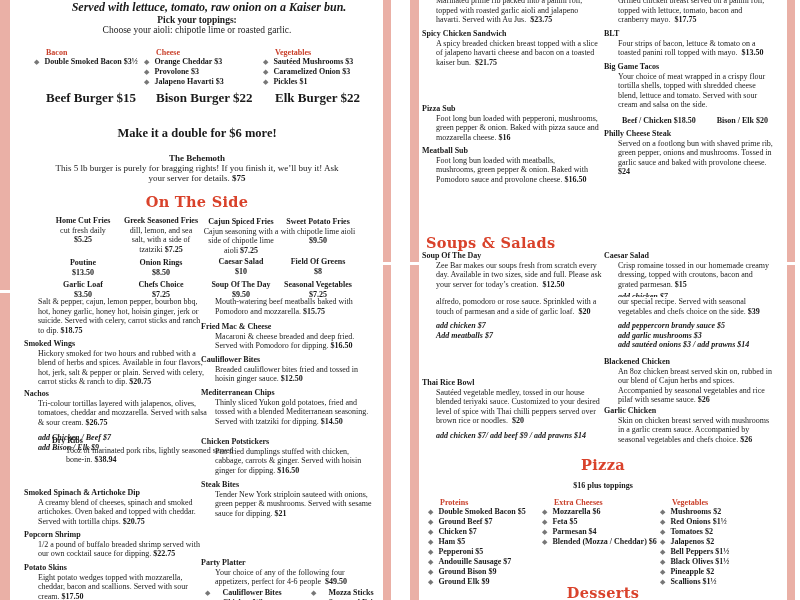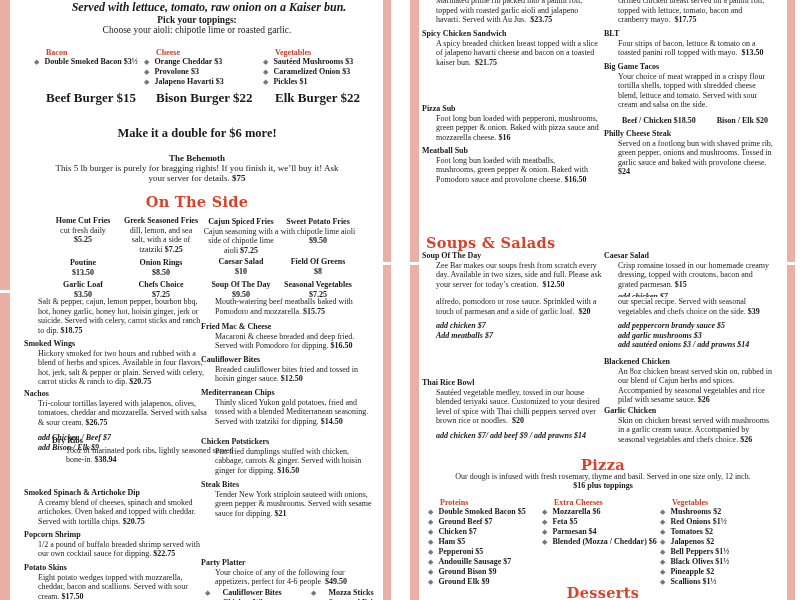--- a/index.html
+++ b/index.html
@@ -286,21 +286,20 @@
   <div class="item" style="top:357px;left:182px;width:172px;">
     <div class="name">Blackened Chicken</div>
     <div class="desc"><span>An 8oz chicken breast served skin on, rubbed in our blend of Cajun herbs and spices. Accompanied by seasonal vegetables and rice pilaf with sesame sauce.</span> <span class="price">$26</span></div>
   </div>
   <div class="item" style="top:406px;left:182px;width:172px;">
     <div class="name">Garlic Chicken</div>
     <div class="desc"><span>Skin on chicken breast served with mushrooms in a garlic cream sauce. Accompanied by seasonal vegetables and chefs choice.</span> <span class="price">$26</span></div>
   </div>
 
   <div class="abs section-title" style="top:456px;left:0;width:362px;">Pizza</div>
-  <div class="abs center" style="top:472px;left:0;width:362px;font-size:8px;">Our dough is infused with fresh rosemary, thyme and basil. Served in one size only, 12 inch.</div>
   <div class="abs center b" style="top:481px;left:0;width:362px;font-size:8px;">$16 plus toppings</div>
 
   <div class="abs tops-col" style="top:498px;left:6px;">
     <div class="tops-head">Proteins</div>
     <ul>
       <li>Double Smoked Bacon $5</li>
       <li>Ground Beef $7</li>
       <li>Chicken $7</li>
       <li>Ham $5</li>
       <li>Pepperoni $5</li>

